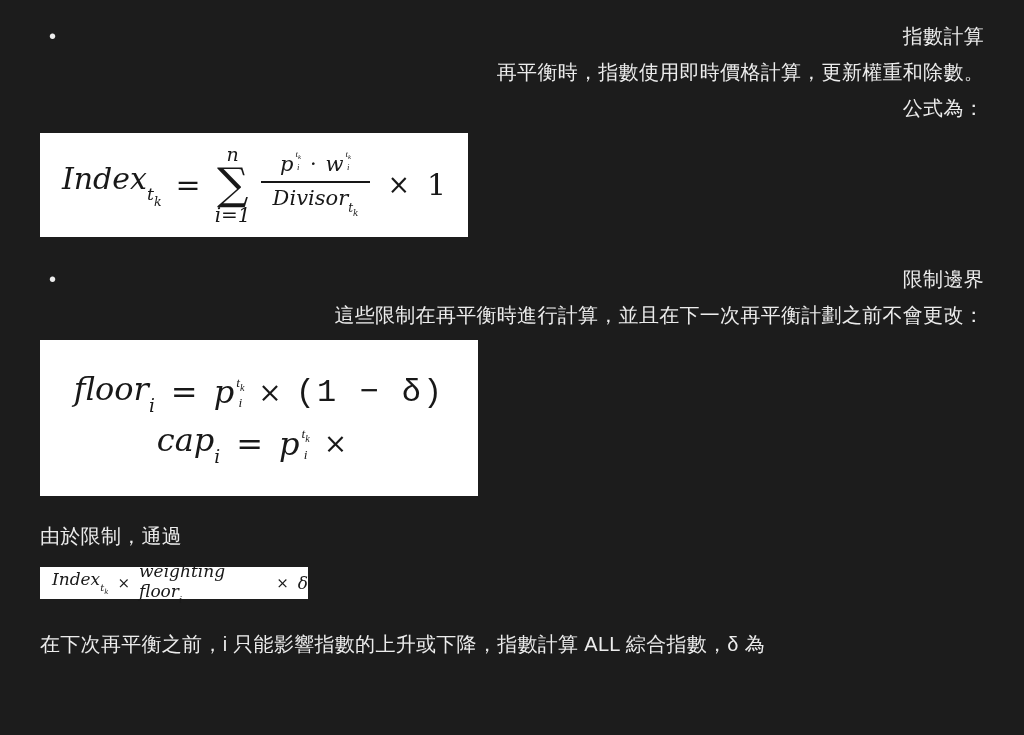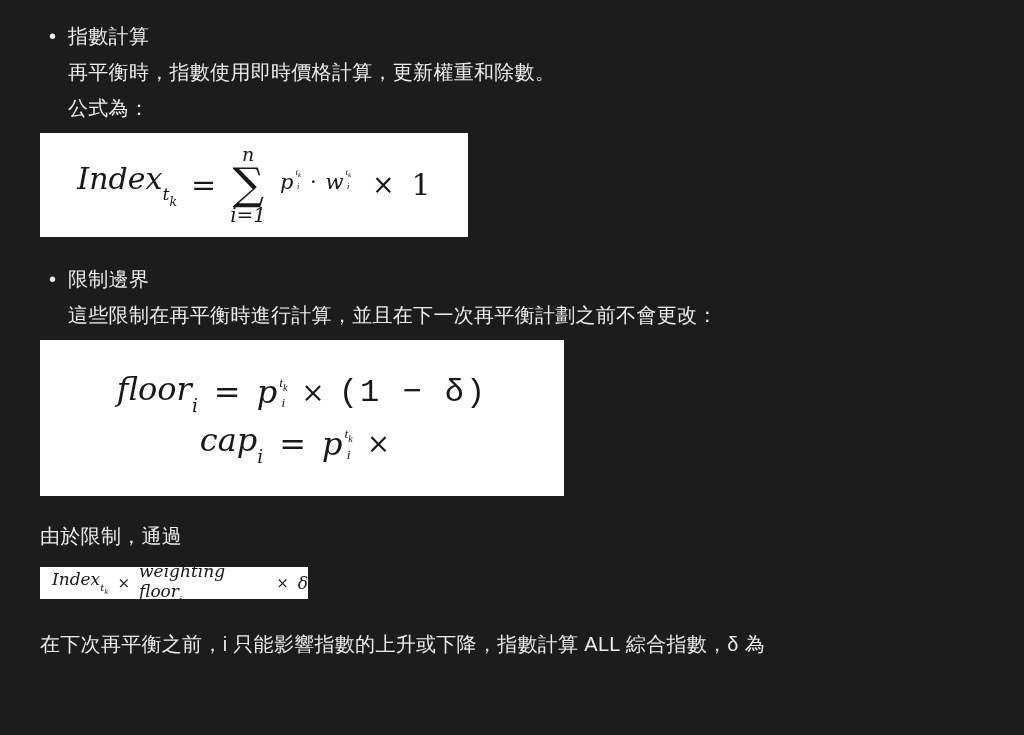--- a/index.html
+++ b/index.html
@@ -20,21 +20,21 @@
   }
   .bullet-item { display: flex; }
   .bullet-marker {
     flex: 0 0 28px;
     width: 28px;
     padding-left: 9px;
     box-sizing: border-box;
     font-size: 20px;
     line-height: 36px;
   }
-  .bullet-content { flex: 1; }
+  .bullet-content { flex: 1; text-align: right; }
   .line {
     font-size: 20px;
     line-height: 36px;
     letter-spacing: 0.3px;
     white-space: nowrap;
   }
   .para {
     font-size: 20px;
     line-height: 36px;
     letter-spacing: 0.3px;
@@ -45,21 +45,21 @@
     background: #ffffff;
     color: #181818;
     font-family: "DejaVu Serif", "Liberation Serif", serif;
     font-style: italic;
     display: flex;
     align-items: center;
     justify-content: center;
     box-sizing: border-box;
   }
   .fb1 { width: 428px; height: 104px; margin-top: 7px; }
-  .fb2 { width: 524px; height: 156px; margin-top: 7px; flex-direction: column; gap: 6px; }
+  .fb2 { width: 438px; height: 156px; margin-top: 7px; flex-direction: column; gap: 6px; }
   .fb3 { width: 268px; height: 32px; margin-top: 13px; font-size: 17px; justify-content: flex-start; padding-left: 12px; }
 
   
   .tsub { font-size: 0.58em; vertical-align: -0.62em; }
   .tsub2 { font-size: 0.72em; vertical-align: -0.45em; }
 
   
   .stk {
     display: inline-flex;
     flex-direction: column;
@@ -138,20 +138,21 @@
               <span class="up"><span>t</span><span class="upsub">k</span></span>
               <span class="dn">i</span>
             </span>
           <span class="cdot">·</span>
           <span>w</span>
             <span class="stk">
               <span class="up"><span>t</span><span class="upsub">k</span></span>
               <span class="dn">i</span>
             </span>
         </span>
+        <span class="den"><span>Divisor</span><span class="tsub"><span>t</span><span class="tsub2">k</span></span></span>
       </span>
       <span class="times">×</span>
       <span class="one">1</span>
     </div>
   </div>
 
   <div class="spacer-24"></div>
 
   <div class="bullet-item">
     <span class="bullet-marker">•</span>

